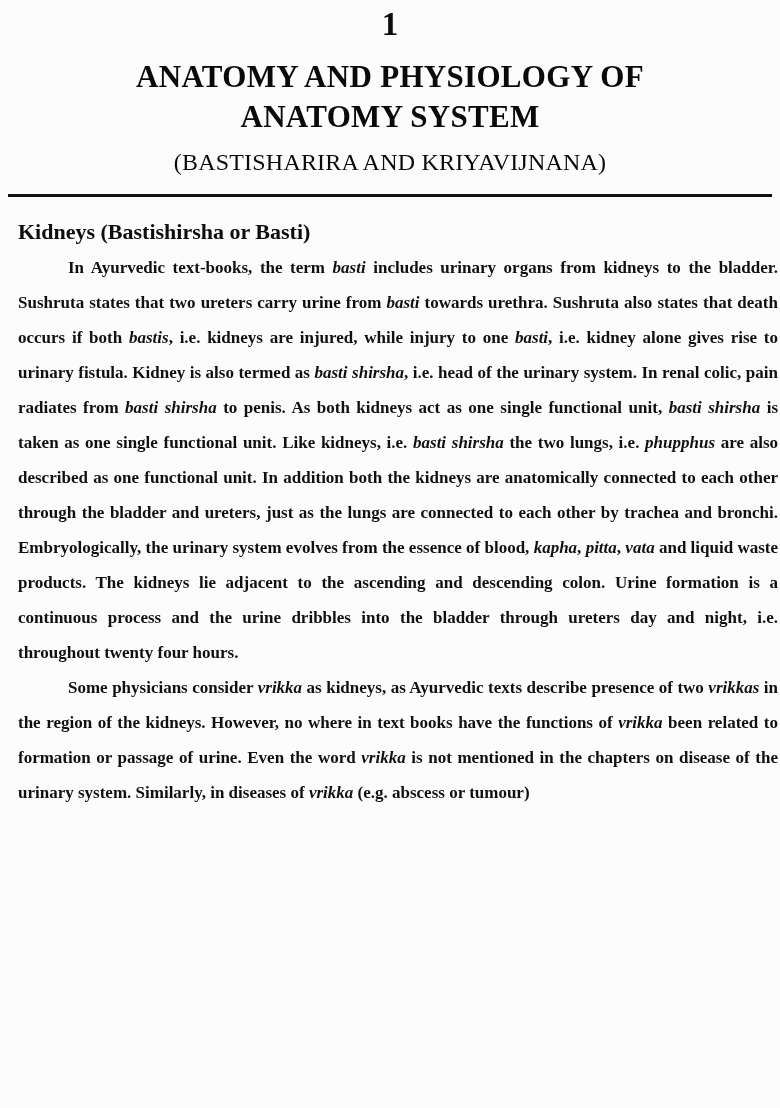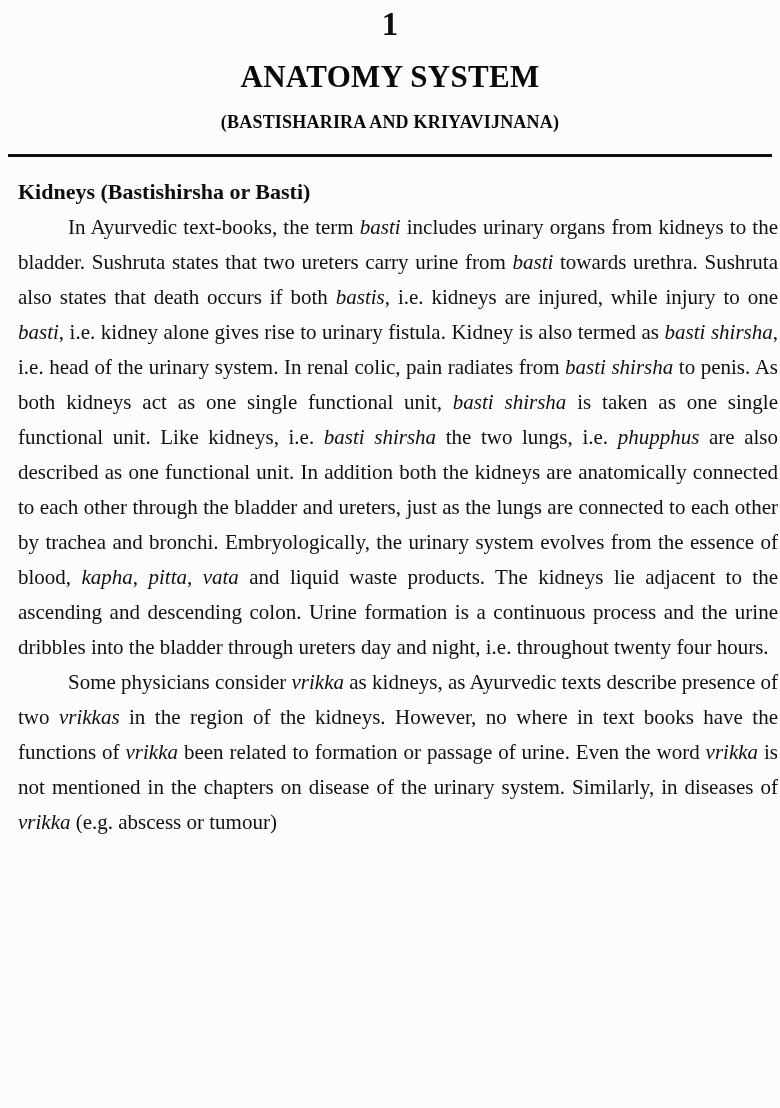--- a/index.html
+++ b/index.html
@@ -37,22 +37,22 @@
   }
   .title-line {
     font-size: 31px;
     font-weight: bold;
     line-height: 40px;
     letter-spacing: 0.3px;
     color: #0a0a0a;
     white-space: nowrap;
   }
   .subtitle-line {
-    font-size: 18px;
-    font-weight: bold;
+    font-size: 24px;
+    font-weight: normal;
     line-height: 30px;
     margin-top: 10px;
     letter-spacing: 0.2px;
     color: #0a0a0a;
     white-space: nowrap;
   }
 
   
   .divider {
     margin: 17px 8px 0 8px;
@@ -65,27 +65,28 @@
     margin: 0 2px 0 18px;
   }
   .section-heading {
     font-size: 22px;
     font-weight: bold;
     line-height: 30px;
     margin-top: 20px;
     color: #0d0d0d;
   }
   .para {
-    font-size: 21px;
+    font-size: 17px;
     line-height: 35px;
     text-align: justify;
     text-justify: inter-word;
     margin: 0;
     color: #101010;
     hyphens: none;
+    font-weight: bold;
   }
   .para.first {
     margin-top: 3px;
   }
   .para-indent {
     display: inline-block;
     width: 50px;
   }
   .para.tail {
     margin-top: 0px;
@@ -99,20 +100,21 @@
   }
 </style>
 </head>
 <body>
 
 <div class="page">
 
   <div class="chapter-number">1</div>
 
   <div class="title-block">
+    <div class="title-line">ANATOMY AND PHYSIOLOGY OF</div>
     <div class="title-line">ANATOMY SYSTEM</div>
     <div class="subtitle-line">(BASTISHARIRA AND KRIYAVIJNANA)</div>
   </div>
 
   <div class="divider"></div>
 
   <div class="body-area">
 
     <div class="section-heading">Kidneys (Bastishirsha or Basti)</div>
 

